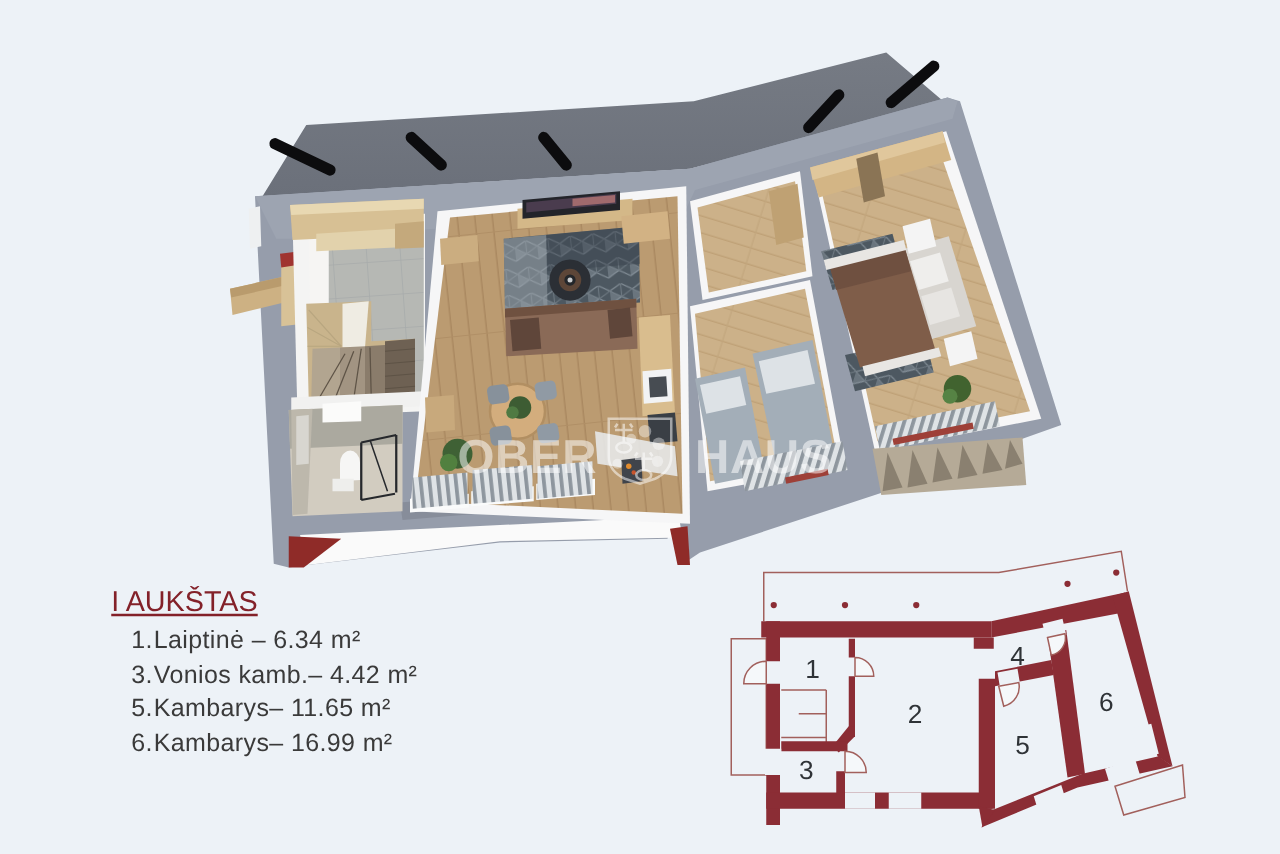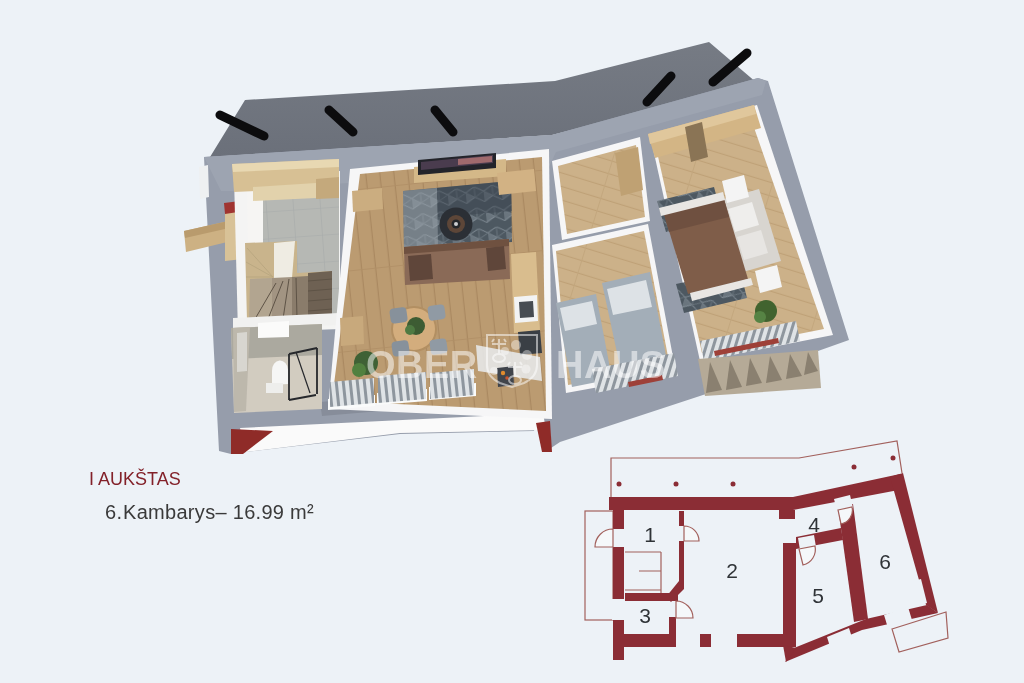--- a/index.html
+++ b/index.html
@@ -1,20 +1,20 @@
 <!DOCTYPE html>
 <html><head>
 <meta charset="utf-8">
 <style>
   html,body{margin:0;padding:0;}
   body{width:1024px;height:683px;overflow:hidden;background:#edf2f7;
        font-family:"Liberation Sans", sans-serif;}
   #stage{position:relative;width:902px;height:683px;margin-top:21px;}
   svg{position:absolute;left:0;top:0;}
-  #title{position:absolute;left:89px;top:448.5px;color:#832129;font-size:18px;line-height:1;}
+  #title{position:absolute;left:89px;top:448.5px;color:#832129;font-size:23px;line-height:1;text-decoration:underline;}
   #list{position:absolute;left:105px;top:478px;color:#3a3a3a;font-size:20px;line-height:27.7px;letter-spacing:0.3px;}
   #list .n{display:inline-block;width:18px;}
 </style>
 </head>
 <body>
 <div id="stage">
 <svg width="1024" height="683" viewBox="0 0 1024 683">
 <defs>
   <pattern id="plankL" width="14" height="80" patternUnits="userSpaceOnUse" patternTransform="rotate(-6 440 260)">
     <rect width="14" height="80" fill="#bb9b71"></rect>
@@ -315,15 +315,18 @@
     <text x="732" y="557">2</text>
     <text x="645" y="602">3</text>
     <text x="814" y="511">4</text>
     <text x="818" y="582">5</text>
     <text x="885" y="548">6</text>
   </g>
 </g>
 </svg>
 <div id="title">I AUKŠTAS</div>
 <div id="list">
+  <div><span class="n">1.</span>Laiptinė – 6.34 m²</div>
+  <div><span class="n">3.</span>Vonios kamb.– 4.42 m²</div>
+  <div><span class="n">5.</span>Kambarys– 11.65 m²</div>
   <div><span class="n">6.</span>Kambarys– 16.99 m²</div>
 </div>
 </div>
 
 </body></html>

